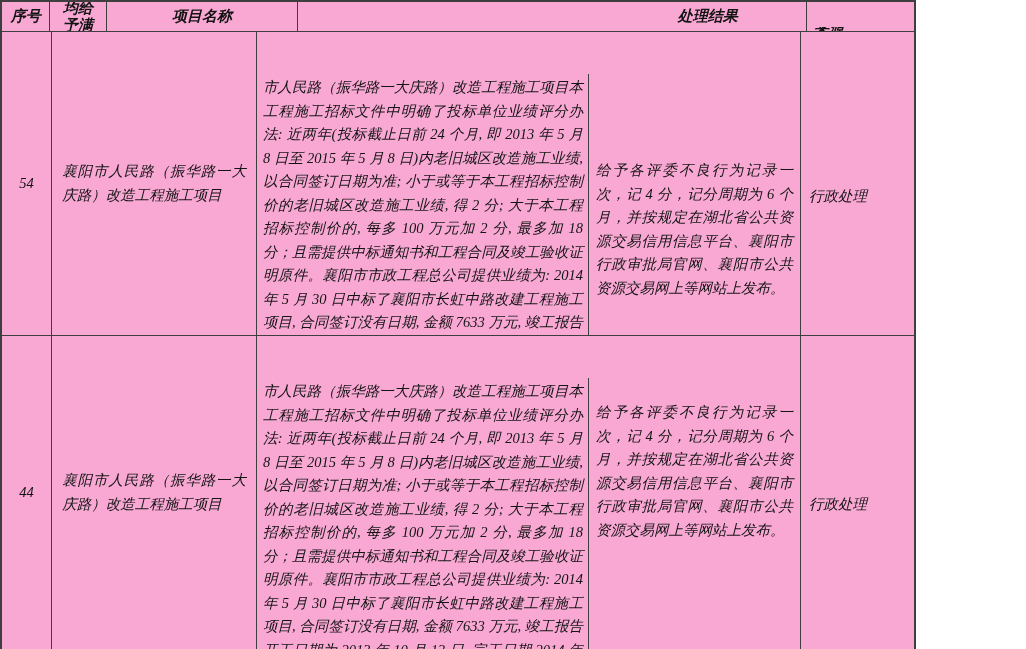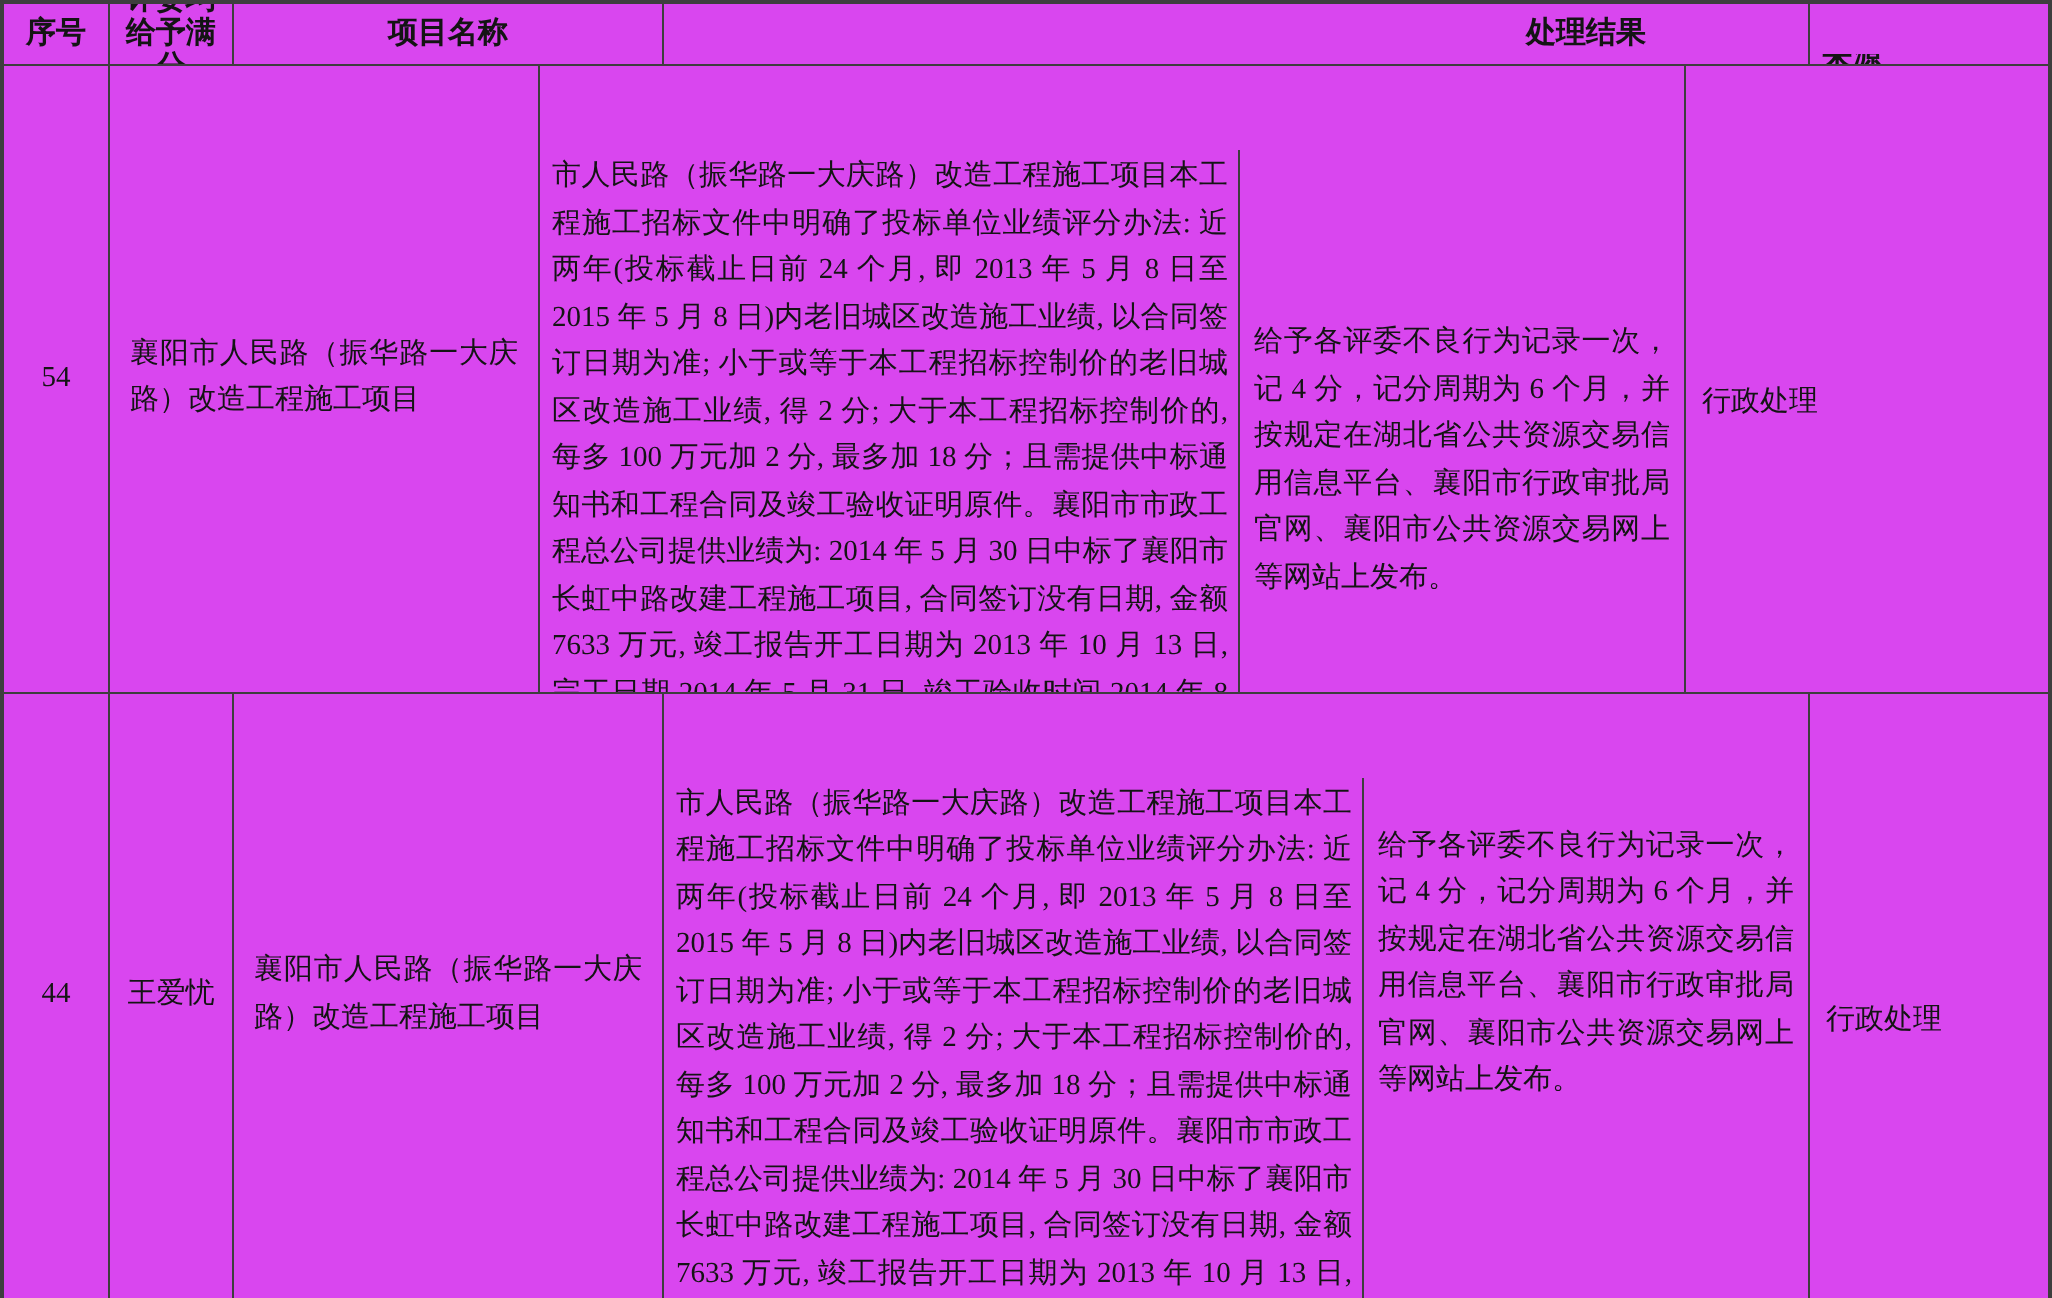--- a/index.html
+++ b/index.html
@@ -3,26 +3,27 @@
 <meta charset="utf-8">
 <style>
   * { box-sizing: border-box; margin: 0; padding: 0; }
   html, body {
     width: 1026px; height: 649px; overflow: hidden;
     background: #ffffff;
     font-family: "Liberation Serif", "DejaVu Serif", serif;
     color: #141414;
   }
   .page {
-    width: 1026px; height: 649px;
+    width: 916px; height: 649px;
     border: 2px solid #3e3e3e;
     border-bottom: none;
     display: flex; flex-direction: column;
-    background: #d946ef;
+    background: #f9a8d4;
     overflow: hidden;
+    font-style: italic;
   }
   .trow { display: flex; border-bottom: 1px solid #3e3e3e; overflow: hidden; }
   .trow.thead  { height: 36px; }
   .trow.row-a  { height: 362px; }
   .trow.row-b  { flex: 1 1 auto; border-bottom: none; }
 
   .cell {
     border-right: 1px solid #3e3e3e;
     display: flex; align-items: center; justify-content: center;
     overflow: hidden;
@@ -96,23 +97,20 @@
     </div>
     <div class="cell c-source">
       <span>行政处理</span>
     </div>
   </div>
 
   <div class="trow row-b">
     <div class="cell c-no">
       <span>44</span>
     </div>
-    <div class="cell c-name">
-      <span>王爱忧</span>
-    </div>
     <div class="cell c-project">
       <div class="jtext">襄阳市人民路（振华路一大庆路）改造工程施工项目</div>
     </div>
     <div class="cell c-desc">
       <div class="jtext">市人民路（振华路一大庆路）改造工程施工项目本工程施工招标文件中明确了投标单位业绩评分办法: 近两年(投标截止日前 24 个月, 即 2013 年 5 月 8 日至 2015 年 5 月 8 日)内老旧城区改造施工业绩, 以合同签订日期为准; 小于或等于本工程招标控制价的老旧城区改造施工业绩, 得 2 分; 大于本工程招标控制价的, 每多 100 万元加 2 分, 最多加 18 分；且需提供中标通知书和工程合同及竣工验收证明原件。襄阳市市政工程总公司提供业绩为: 2014 年 5 月 30 日中标了襄阳市长虹中路改建工程施工项目, 合同签订没有日期, 金额 7633 万元, 竣工报告开工日期为 2013 年 10 月 13 日, 完工日期 2014 年 5 月 31 日, 竣工验收时间 2014 年 8 月 25 日; 2014 年 5 月 26 日中标了襄阳市襄南景观大</div>
     </div>
     <div class="cell c-result">
       <div class="jtext">给予各评委不良行为记录一次，记 4 分，记分周期为 6 个月，并按规定在湖北省公共资源交易信用信息平台、襄阳市行政审批局官网、襄阳市公共资源交易网上等网站上发布。</div>
     </div>
     <div class="cell c-source">

